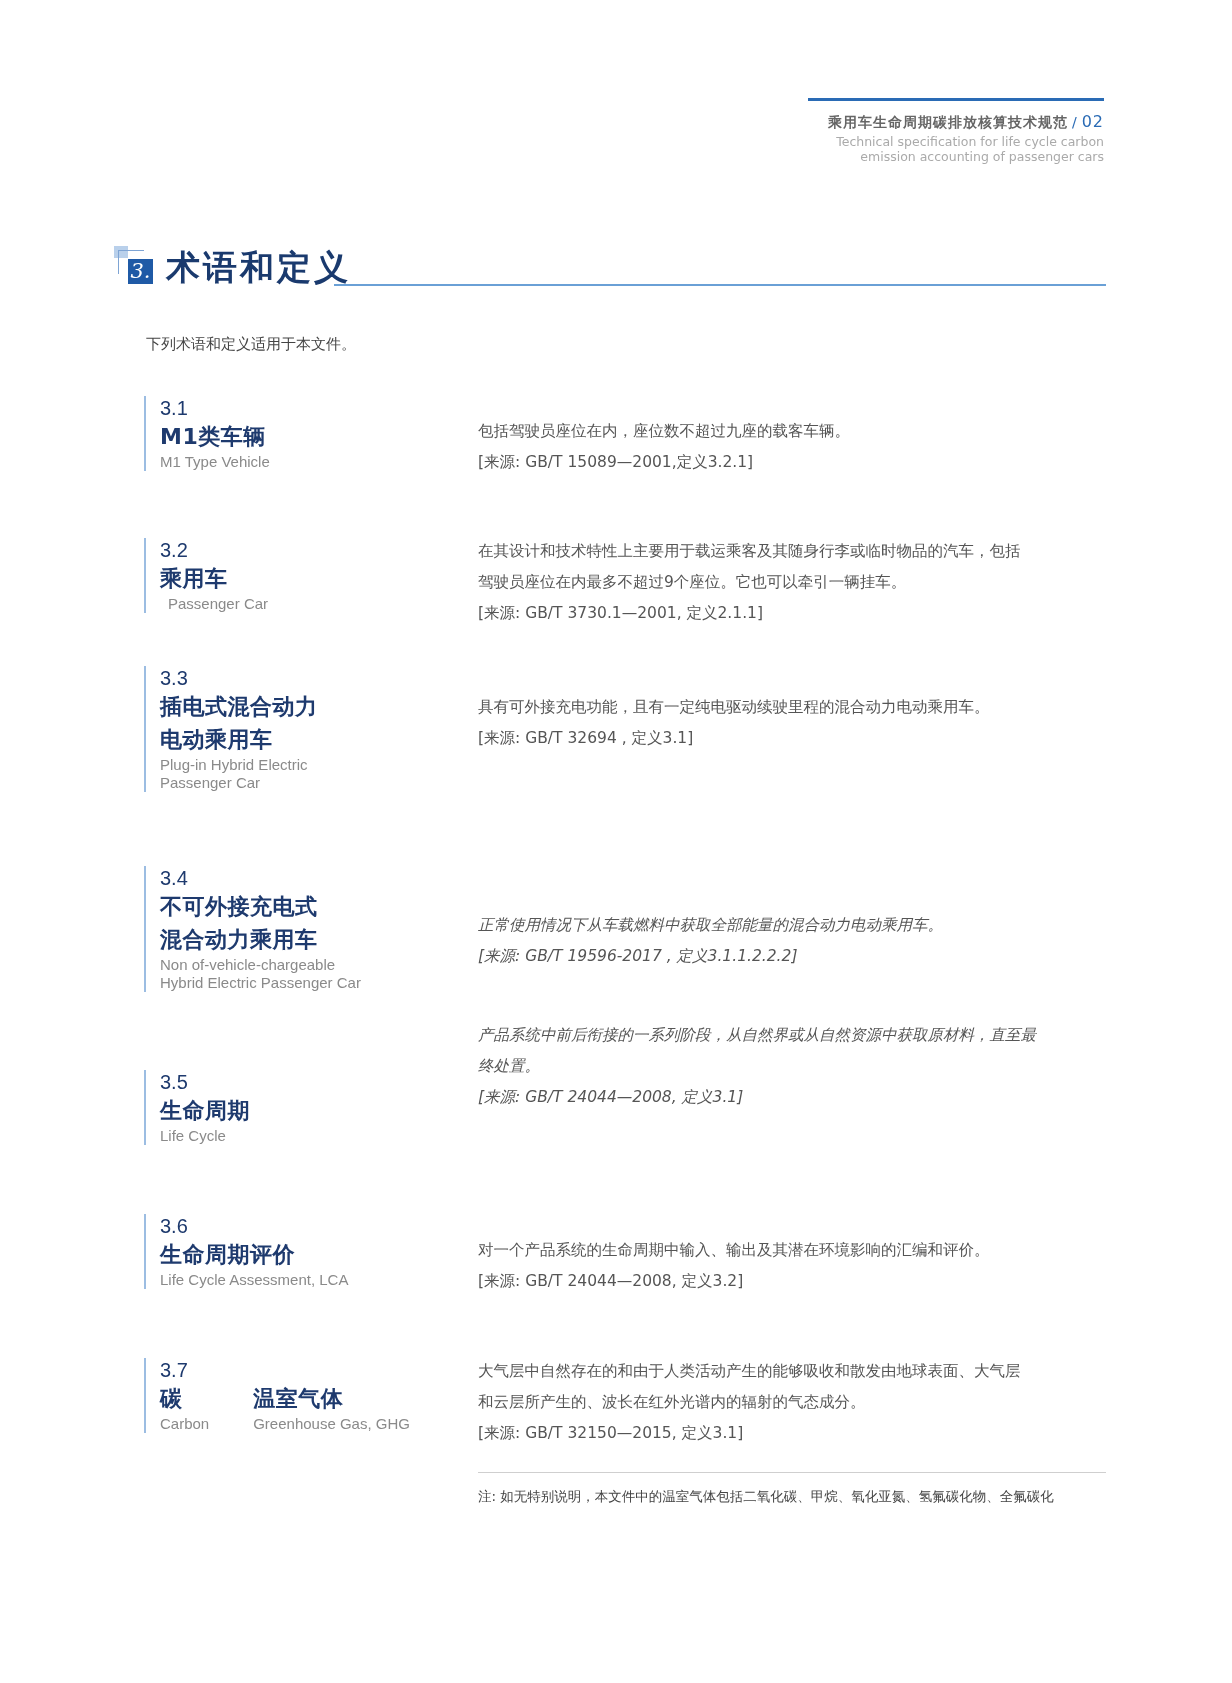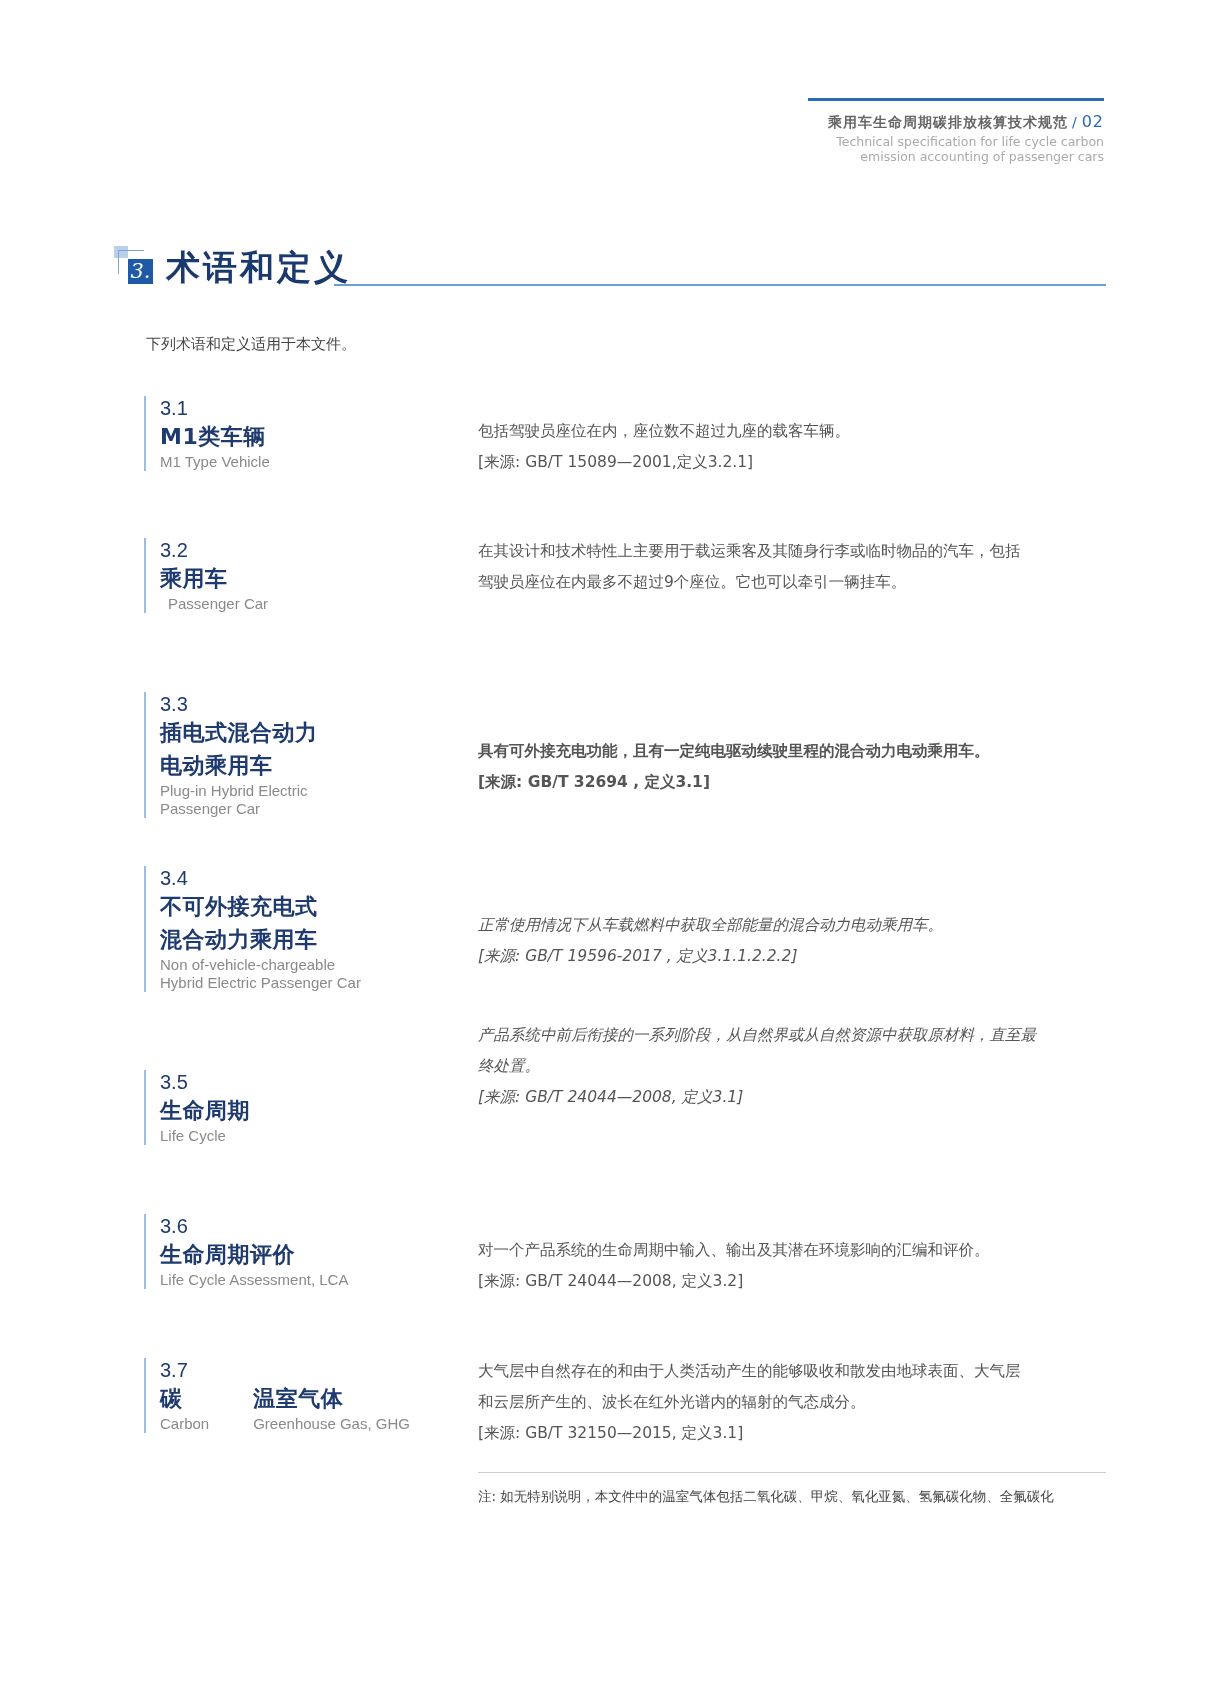--- a/index.html
+++ b/index.html
@@ -71,30 +71,31 @@
 </div>
 
 <div class="term" style="top:538px;">
   <div class="term-num">3.2</div>
   <div class="term-cn">乘用车</div>
   <div class="term-en" style="padding-left:8px;">Passenger Car</div>
 </div>
 <div class="def" style="top:536px;">
   <div>在其设计和技术特性上主要用于载运乘客及其随身行李或临时物品的汽车，包括</div>
   <div>驾驶员座位在内最多不超过9个座位。它也可以牵引一辆挂车。</div>
+  <div class="src">[来源: GB/T 3730.1—2001, 定义2.1.1]</div>
 </div>
 
-<div class="term" style="top:692px;">
+<div class="term" style="top:666px;">
   <div class="term-num">3.3</div>
   <div class="term-cn">插电式混合动力</div>
   <div class="term-cn">电动乘用车</div>
   <div class="term-en">Plug-in Hybrid Electric</div>
   <div class="term-en">Passenger Car</div>
 </div>
-<div class="def" style="top:736px;font-weight:bold;">
+<div class="def" style="top:692px;">
   <div>具有可外接充电功能，且有一定纯电驱动续驶里程的混合动力电动乘用车。</div>
   <div class="src">[来源: GB/T 32694 , 定义3.1]</div>
 </div>
 
 <div class="term" style="top:866px;">
   <div class="term-num">3.4</div>
   <div class="term-cn">不可外接充电式</div>
   <div class="term-cn">混合动力乘用车</div>
   <div class="term-en">Non of-vehicle-chargeable</div>
   <div class="term-en">Hybrid Electric Passenger Car</div>

